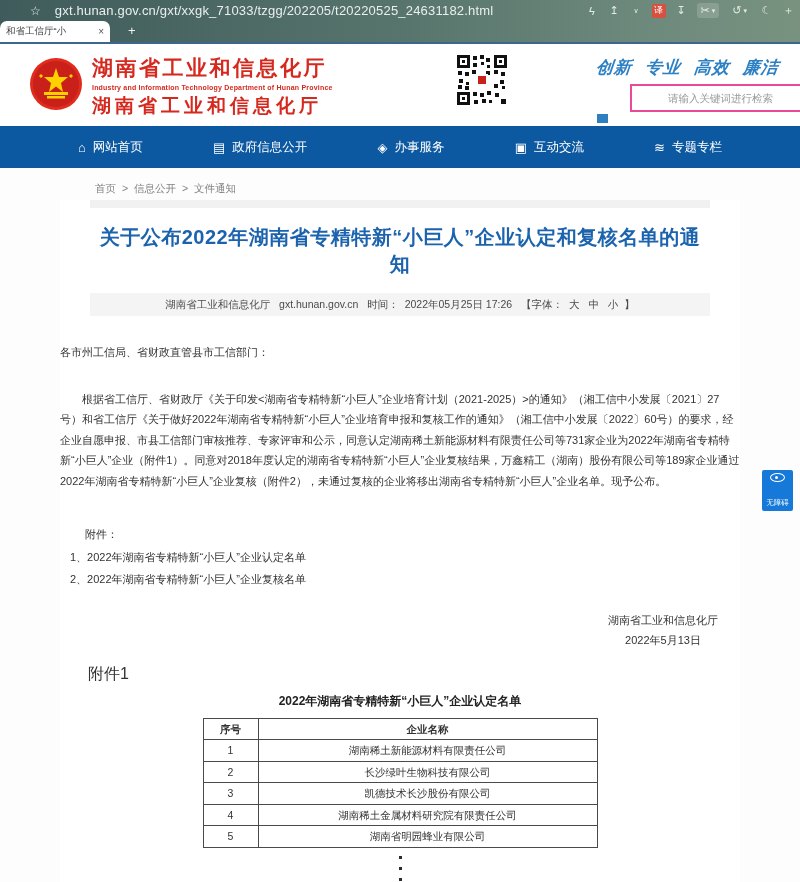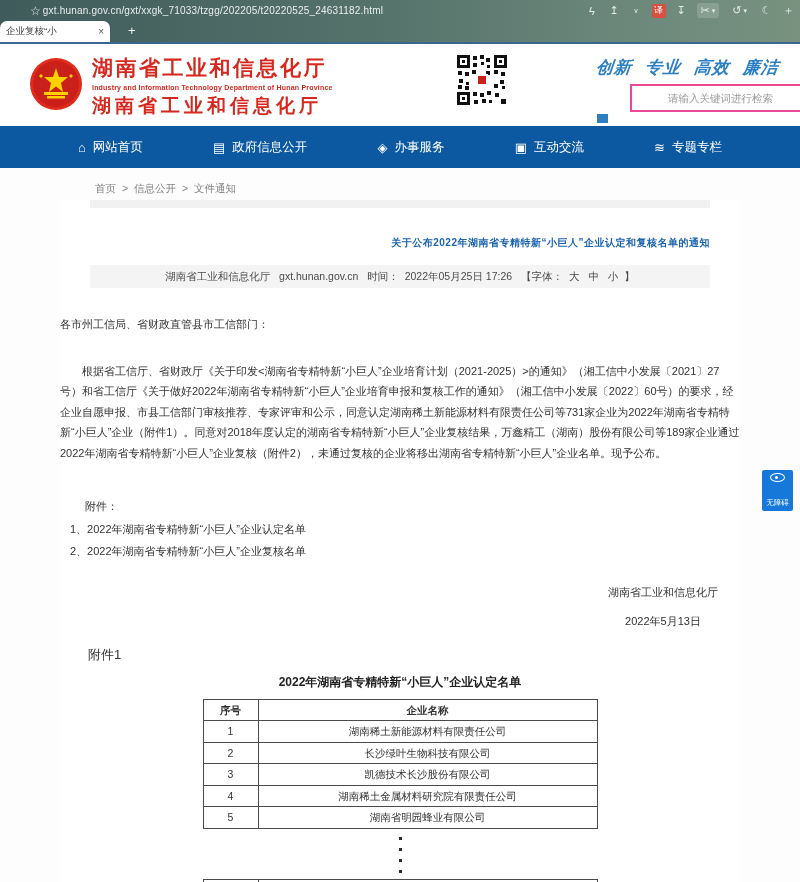--- a/index.html
+++ b/index.html
@@ -6,21 +6,21 @@
   html,body { width:800px; height:882px; }
   body { position:relative; overflow:hidden; background:#fff;
          font-family:"Liberation Sans","DejaVu Sans",sans-serif; color:#333; }
 
   
   .chrome { position:absolute; top:0; left:0; width:800px; height:44px;
             background:linear-gradient(90deg,#3f5b5b 0%,#54716a 45%,#6d897c 80%,#78927f 100%);
             border-bottom:2px solid #39678f; }
   .url-row { position:relative; height:21px; display:flex; align-items:center; }
   .bookmark-star { color:#e3ebe9; font-size:12px; margin-left:30px; }
-  .url-text { color:#e9efee; font-size:10px; margin-left:2px; letter-spacing:.2px; }
+  .url-text { color:#e9efee; font-size:13px; margin-left:14px; letter-spacing:.2px; }
   .chrome-icons { position:absolute; right:5px; top:0; height:21px; display:flex;
                   align-items:center; gap:9px; color:#e3ebe9; font-size:11px; }
   .ci { display:inline-flex; align-items:center; justify-content:center; min-width:13px; height:15px; cursor:default; }
   .ci-translate { background:#d8503f; color:#fff; font-size:9px; width:14px; height:14px; border-radius:2px; }
   .ci-group { display:inline-flex; align-items:center; gap:2px; padding:1px 4px; border-radius:3px; }
   .ci-active { background:rgba(255,255,255,.16); }
   .ci-caret { font-size:7px; }
   .tab-row { position:absolute; top:21px; left:0; width:800px; height:21px; }
   .tab { position:absolute; left:0; top:0; width:110px; height:21px; background:#fff;
          border-radius:7px 7px 0 0; display:flex; align-items:center; padding:0 6px;
@@ -54,36 +54,36 @@
   .nav-icon { font-size:13px; line-height:1; }
 
   
   .page-lower { position:absolute; top:168px; left:0; width:800px; height:714px; background:#fdfdfd; }
   .breadcrumb { position:absolute; top:14px; left:95px; font-size:10.5px; color:#828282; }
   .breadcrumb span { margin-right:3px; }
   .crumb { cursor:pointer; }
 
   .article { position:absolute; top:32px; left:60px; width:680px; background:#fff; }
   .article-topbar { height:8px; background:#f1f1f1; margin:0 30px; }
-  .article-title { margin:28px 30px 0; text-align:right; color:#1c63ae;
-                   font-size:10px; font-weight:bold; letter-spacing:.5px; }
+  .article-title { margin:16px 30px 0; text-align:center; color:#1c63ae;
+                   font-size:20px; font-weight:bold; letter-spacing:.5px; }
   .article-meta { margin:15px 30px 0; background:#f4f4f4; height:23px; line-height:23px;
                   text-align:center; font-size:10.5px; color:#4a4a4a; }
   .article-meta span { margin:0 3px; }
   .font-size-opt { cursor:pointer; }
   .article-body { margin-top:26px; font-size:11px; color:#333; line-height:20.5px; }
   .p-salutation { }
   .p-main { text-indent:2em; margin-top:26px; }
   .attachments { margin-top:33px; }
   .attachments-label { padding-left:25px; }
   .attachment-item { padding-left:10px; margin-top:2px; }
   .signature { margin-top:20px; text-align:right; padding-right:22px; font-size:11px; }
   .signature-block { display:inline-block; text-align:center; }
-  .signature-date { margin-top:9px; }
-  .annex-label { margin-top:13px; padding-left:28px; font-size:13px; }
+  .signature-date { }
+  .annex-label { margin-top:13px; padding-left:28px; font-size:16px; }
   .table-title { margin-top:7px; text-align:center; font-size:12px; font-weight:bold; color:#222; }
   table.company { margin:6px auto 0; width:395px; border-collapse:collapse; table-layout:fixed;
                   font-size:10.5px; color:#333; }
   table.company td { border:1px solid #4a4a4a; text-align:center; height:18px; padding:0 0;
                      overflow:hidden; white-space:nowrap; }
   table.company col.c-no { width:55px; }
   table.company .hdr td { font-weight:bold; }
   table.t2 td { height:20px; }
   .ellipsis-dots { width:395px; margin:3px auto 2px; text-align:center; }
   .ellipsis-dots i { display:block; width:3px; height:3px; background:#2b2b2b; margin:8px auto 0; }
@@ -117,21 +117,21 @@
       <span class="ci ci-group">
         <span>↺</span>
         <span class="ci-caret">▾</span>
       </span>
       <span class="ci">☾</span>
       <span class="ci">＋</span>
     </div>
   </div>
   <div class="tab-row">
     <div class="tab">
-      <span class="tab-title">企业复核“小</span>
+      <span class="tab-title">和省工信厅“小</span>
       <span class="tab-close">×</span>
     </div>
     <span class="new-tab">+</span>
   </div>
 </div>
 
 <div class="site-header">
   <div class="emblem">
     <svg width="56" height="64" viewBox="0 0 56 64">
       <circle cx="28" cy="32" r="26" fill="#e02b1d"></circle>

